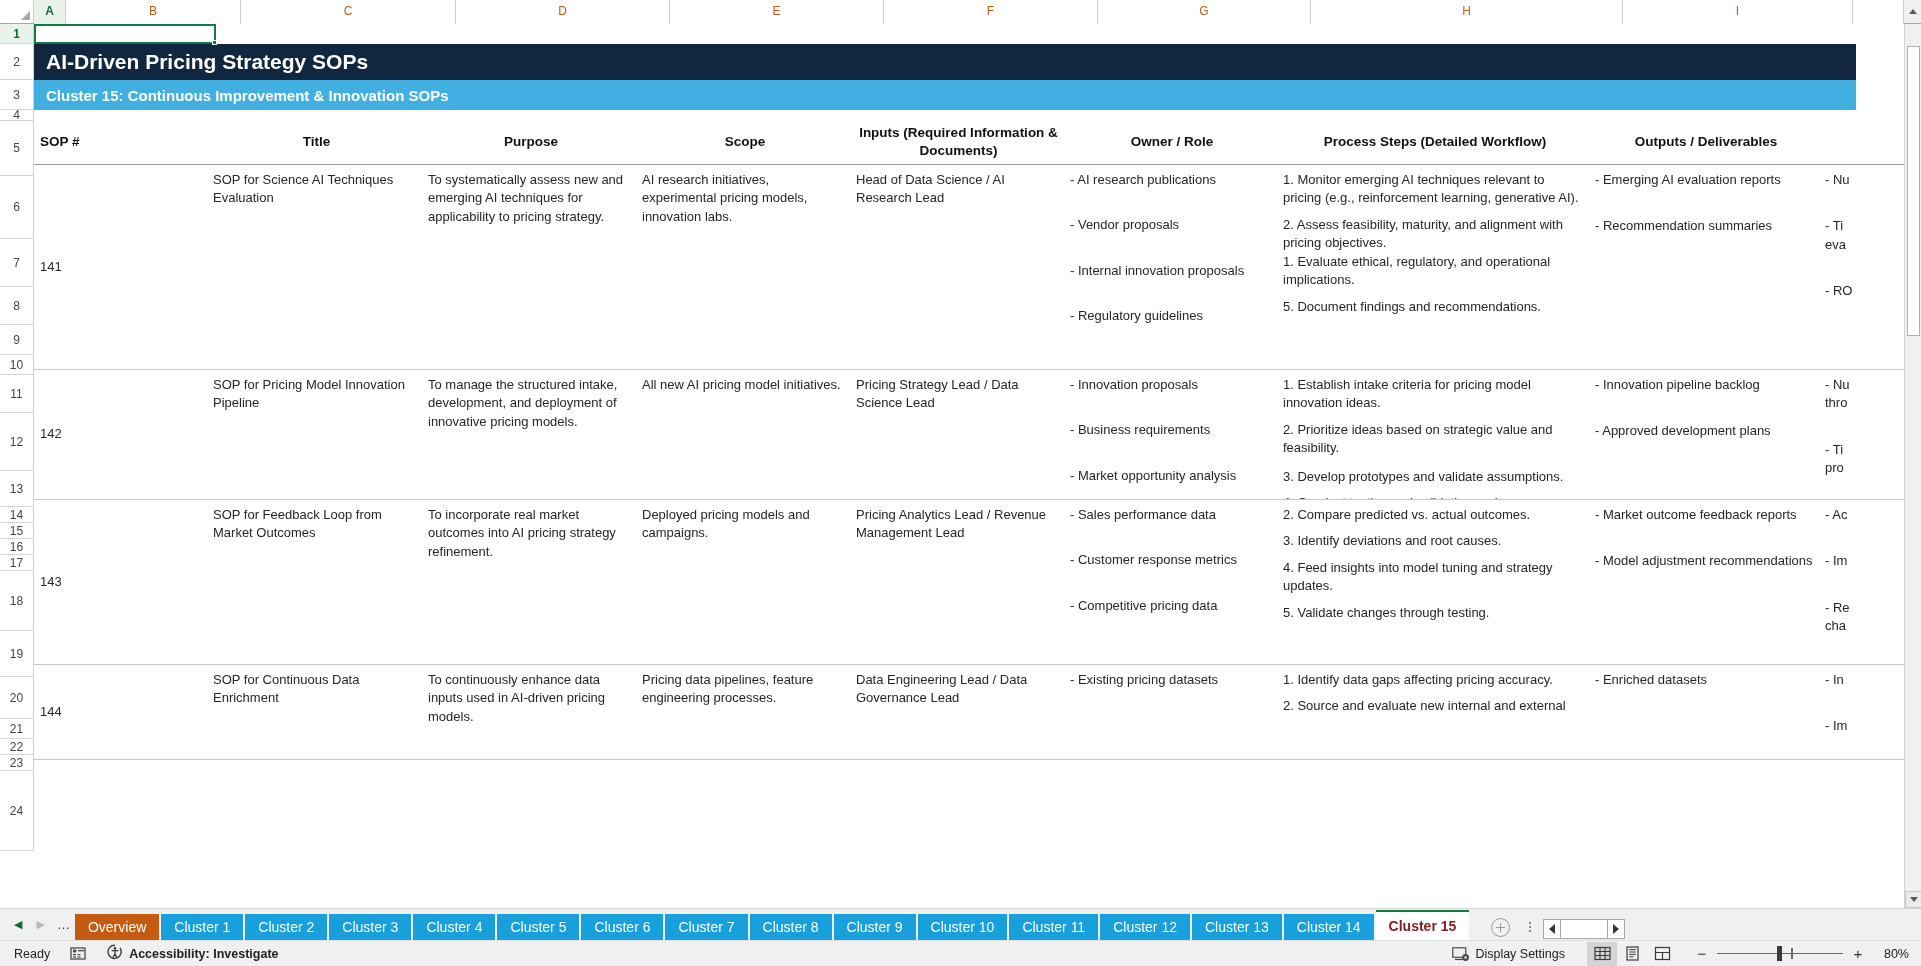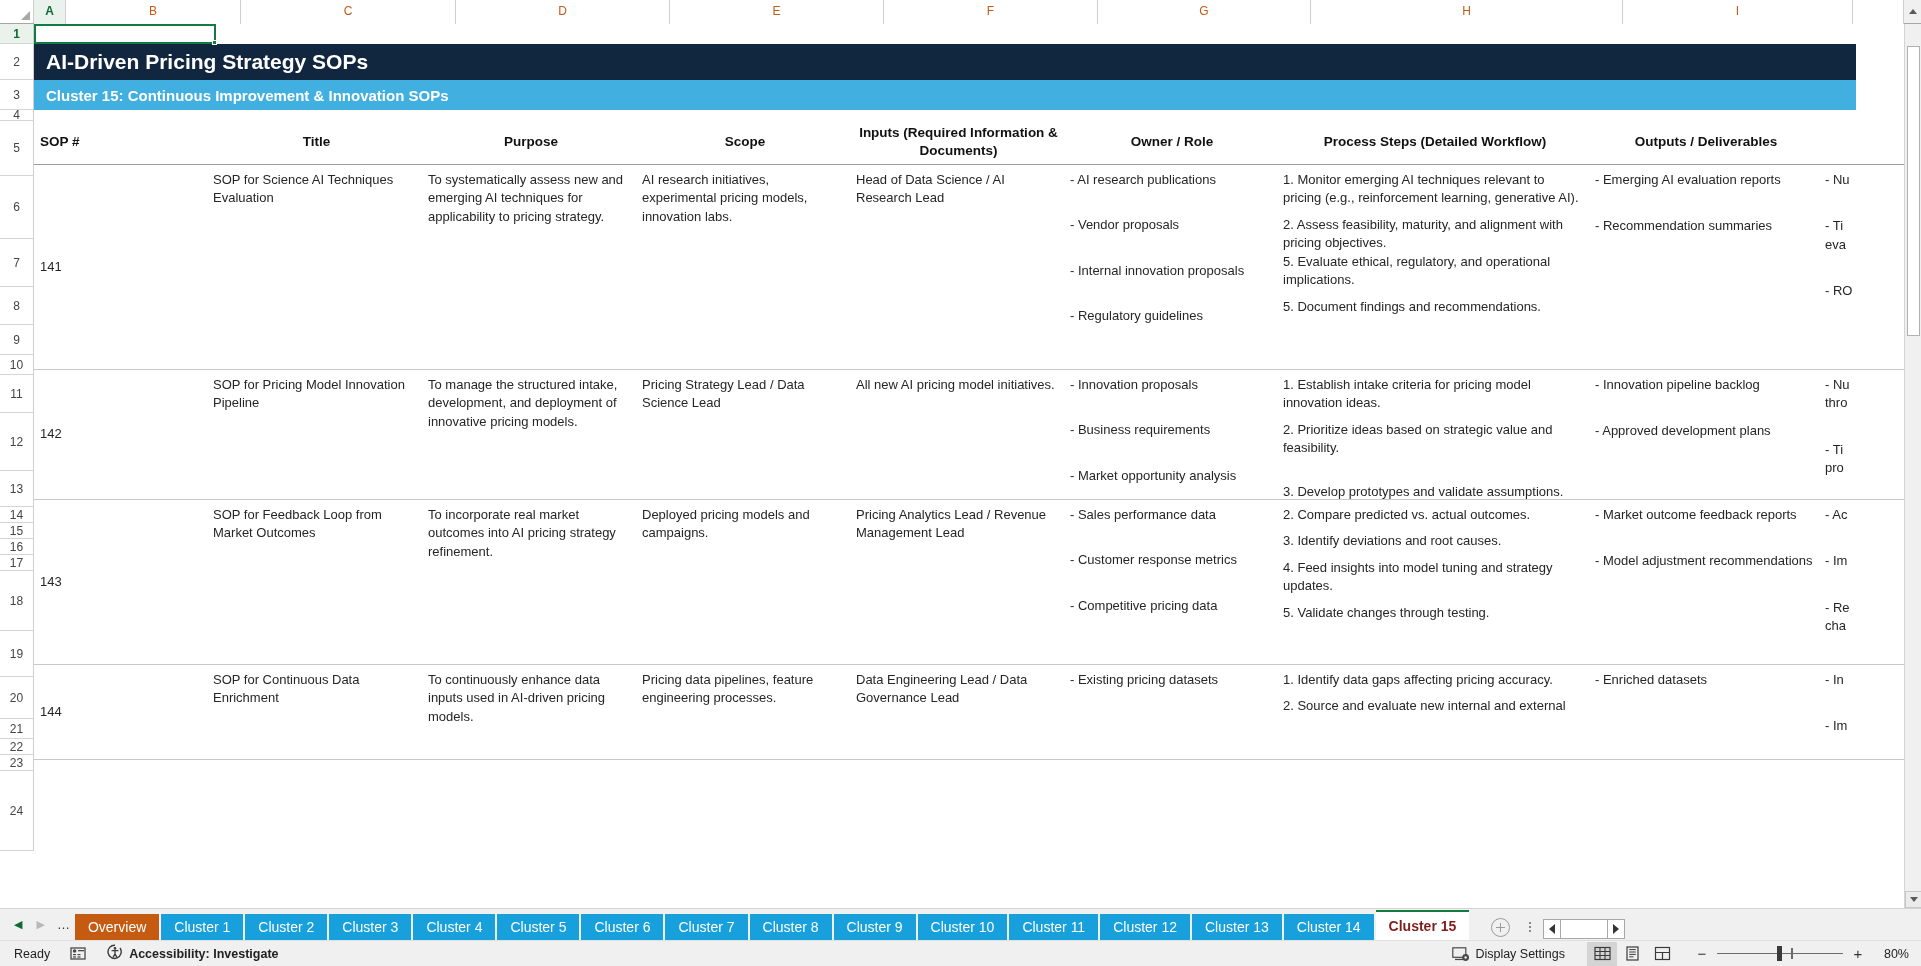--- a/index.html
+++ b/index.html
@@ -214,47 +214,47 @@
                 <div class="cell c-owner">Head of Data Science / AI Research Lead</div>
                 <div class="cell c-inp">
                   <p style="margin-bottom:27px">- AI research publications</p>
                   <p style="margin-bottom:27px">- Vendor proposals</p>
                   <p style="margin-bottom:27px">- Internal innovation proposals</p>
                   <p style="margin-bottom:27px">- Regulatory guidelines</p>
                 </div>
                 <div class="cell c-proc">
                   <p style="margin-bottom:8px">1. Monitor emerging AI techniques relevant to pricing (e.g., reinforcement learning, generative AI).</p>
                   <p style="">2. Assess feasibility, maturity, and alignment with pricing objectives.</p>
-                  <p style="margin-bottom:8px">5. Evaluate ethical, regulatory, and operational implications.</p>
+                  <p style="margin-bottom:8px">1. Evaluate ethical, regulatory, and operational implications.</p>
                   <p style="margin-bottom:8px">5. Document findings and recommendations.</p>
                 </div>
                 <div class="cell c-out">
                   <p style="margin-bottom:28px">- Emerging AI evaluation reports</p>
                   <p style="margin-bottom:28px">- Recommendation summaries</p>
                 </div>
                 <div class="cell c-kpi">
                   <p style="margin-bottom:28px">- Nu</p>
                   <p style="margin-bottom:28px">- Ti<br>eva</p>
                   <p style="margin-bottom:28px">- RO</p>
                 </div>
               </div>
               <div class="trow data-row" style="height: 130px;">
                 <div class="cell c-sop sopnum">142</div>
                 <div class="cell c-title">SOP for Pricing Model Innovation Pipeline</div>
                 <div class="cell c-purp">To manage the structured intake, development, and deployment of innovative pricing models.</div>
+                <div class="cell c-scope">All new AI pricing model initiatives.</div>
                 <div class="cell c-owner">Pricing Strategy Lead / Data Science Lead</div>
-                <div class="cell c-scope">All new AI pricing model initiatives.</div>
                 <div class="cell c-inp">
                   <p style="margin-bottom:27px">- Innovation proposals</p>
                   <p style="margin-bottom:27px">- Business requirements</p>
                   <p style="margin-bottom:27px">- Market opportunity analysis</p>
                 </div>
                 <div class="cell c-proc">
                   <p style="margin-bottom:8px">1. Establish intake criteria for pricing model innovation ideas.</p>
-                  <p style="margin-bottom:25px">2. Prioritize ideas based on strategic value and feasibility.</p>
+                  <p style="margin-bottom:10px">2. Prioritize ideas based on strategic value and feasibility.</p>
                   <p style="margin-bottom:8px">3. Develop prototypes and validate assumptions.</p>
                   <p style="margin-bottom:8px">4. Conduct testing and validation cycles.</p>
                 </div>
                 <div class="cell c-out">
                   <p style="margin-bottom:28px">- Innovation pipeline backlog</p>
                   <p style="margin-bottom:28px">- Approved development plans</p>
                 </div>
                 <div class="cell c-kpi">
                   <p style="margin-bottom:28px">- Nu<br>thro</p>
                   <p style="margin-bottom:28px">- Ti<br>pro</p>

